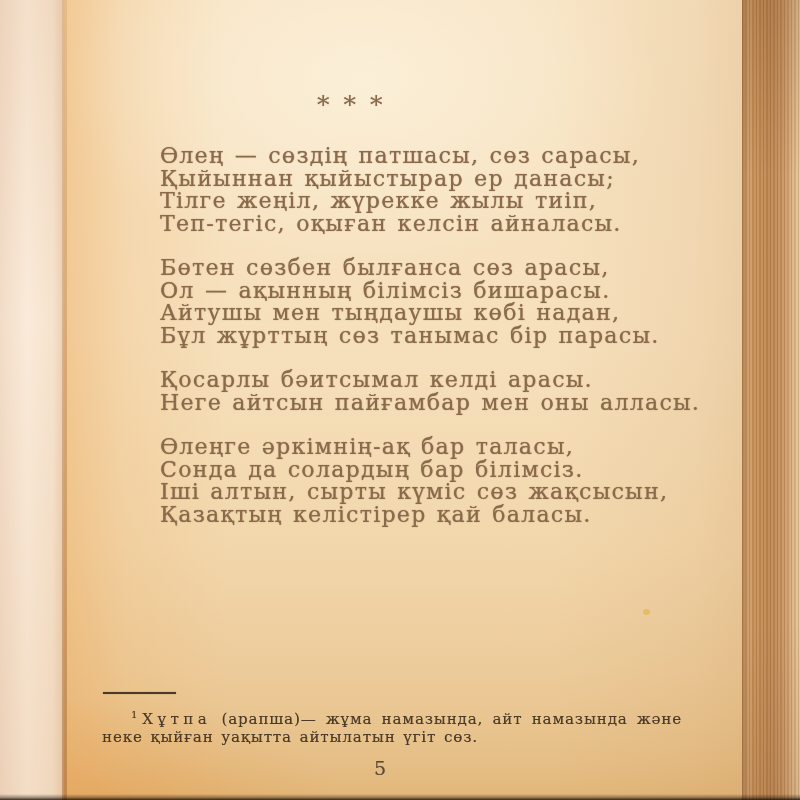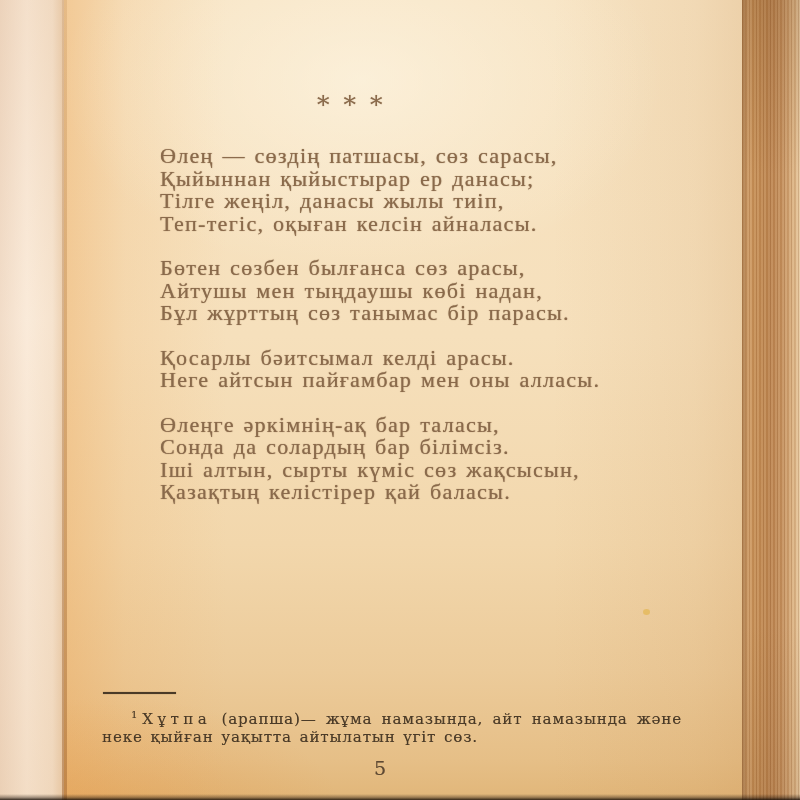--- a/index.html
+++ b/index.html
@@ -66,21 +66,21 @@
     position: absolute; left: 253px; top: 92px;
     font-size: 25px; line-height: 25px;
     color: var(--ink-poem, #8a6a4b);
     word-spacing: 6px;
     text-shadow: 0 0 1px rgba(138,106,75,0.55);
   }
   .poem {
     position: absolute; left: 96px; top: 145px;
     color: var(--ink-poem, #8a6a4b);
   }
-  .stanza { margin-bottom: 22px; font-family: Liberation Serif, serif; }
+  .stanza { margin-bottom: 22px; }
   .poem-line {
     font-size: 22px; line-height: 22.5px;
     letter-spacing: 1.3px; word-spacing: 2px;
     white-space: nowrap;
     text-shadow: 0 0 1px rgba(138,106,75,0.6), 0.4px 0.4px 0.7px rgba(120,90,60,0.35);
   }
   .footnote-rule {
     position: absolute; left: 39px; top: 692px;
     width: 73px; height: 2px;
     background: var(--ink-footnote, #4a3a27);
@@ -113,25 +113,26 @@
 <div class="photo">
   <div class="facing-page"></div>
 
   <div class="page">
     <div class="ornament">* * *</div>
 
     <div class="poem">
         <div class="stanza">
           <div class="poem-line">Өлең — сөздің патшасы, сөз сарасы,</div>
           <div class="poem-line">Қыйыннан қыйыстырар ер данасы;</div>
-          <div class="poem-line">Тілге жеңіл, данасы жылы тиіп,</div>
+          <div class="poem-line">Тілге жеңіл, жүрекке жылы тиіп,</div>
           <div class="poem-line">Теп-тегіс, оқыған келсін айналасы.</div>
         </div>
         <div class="stanza">
           <div class="poem-line">Бөтен сөзбен былғанса сөз арасы,</div>
+          <div class="poem-line">Ол — ақынның білімсіз бишарасы.</div>
           <div class="poem-line">Айтушы мен тыңдаушы көбі надан,</div>
           <div class="poem-line">Бұл жұрттың сөз танымас бір парасы.</div>
         </div>
         <div class="stanza">
           <div class="poem-line">Қосарлы бәитсымал келді арасы.</div>
           <div class="poem-line">Неге айтсын пайғамбар мен оны алласы.</div>
         </div>
         <div class="stanza">
           <div class="poem-line">Өлеңге әркімнің-ақ бар таласы,</div>
           <div class="poem-line">Сонда да солардың бар білімсіз.</div>

